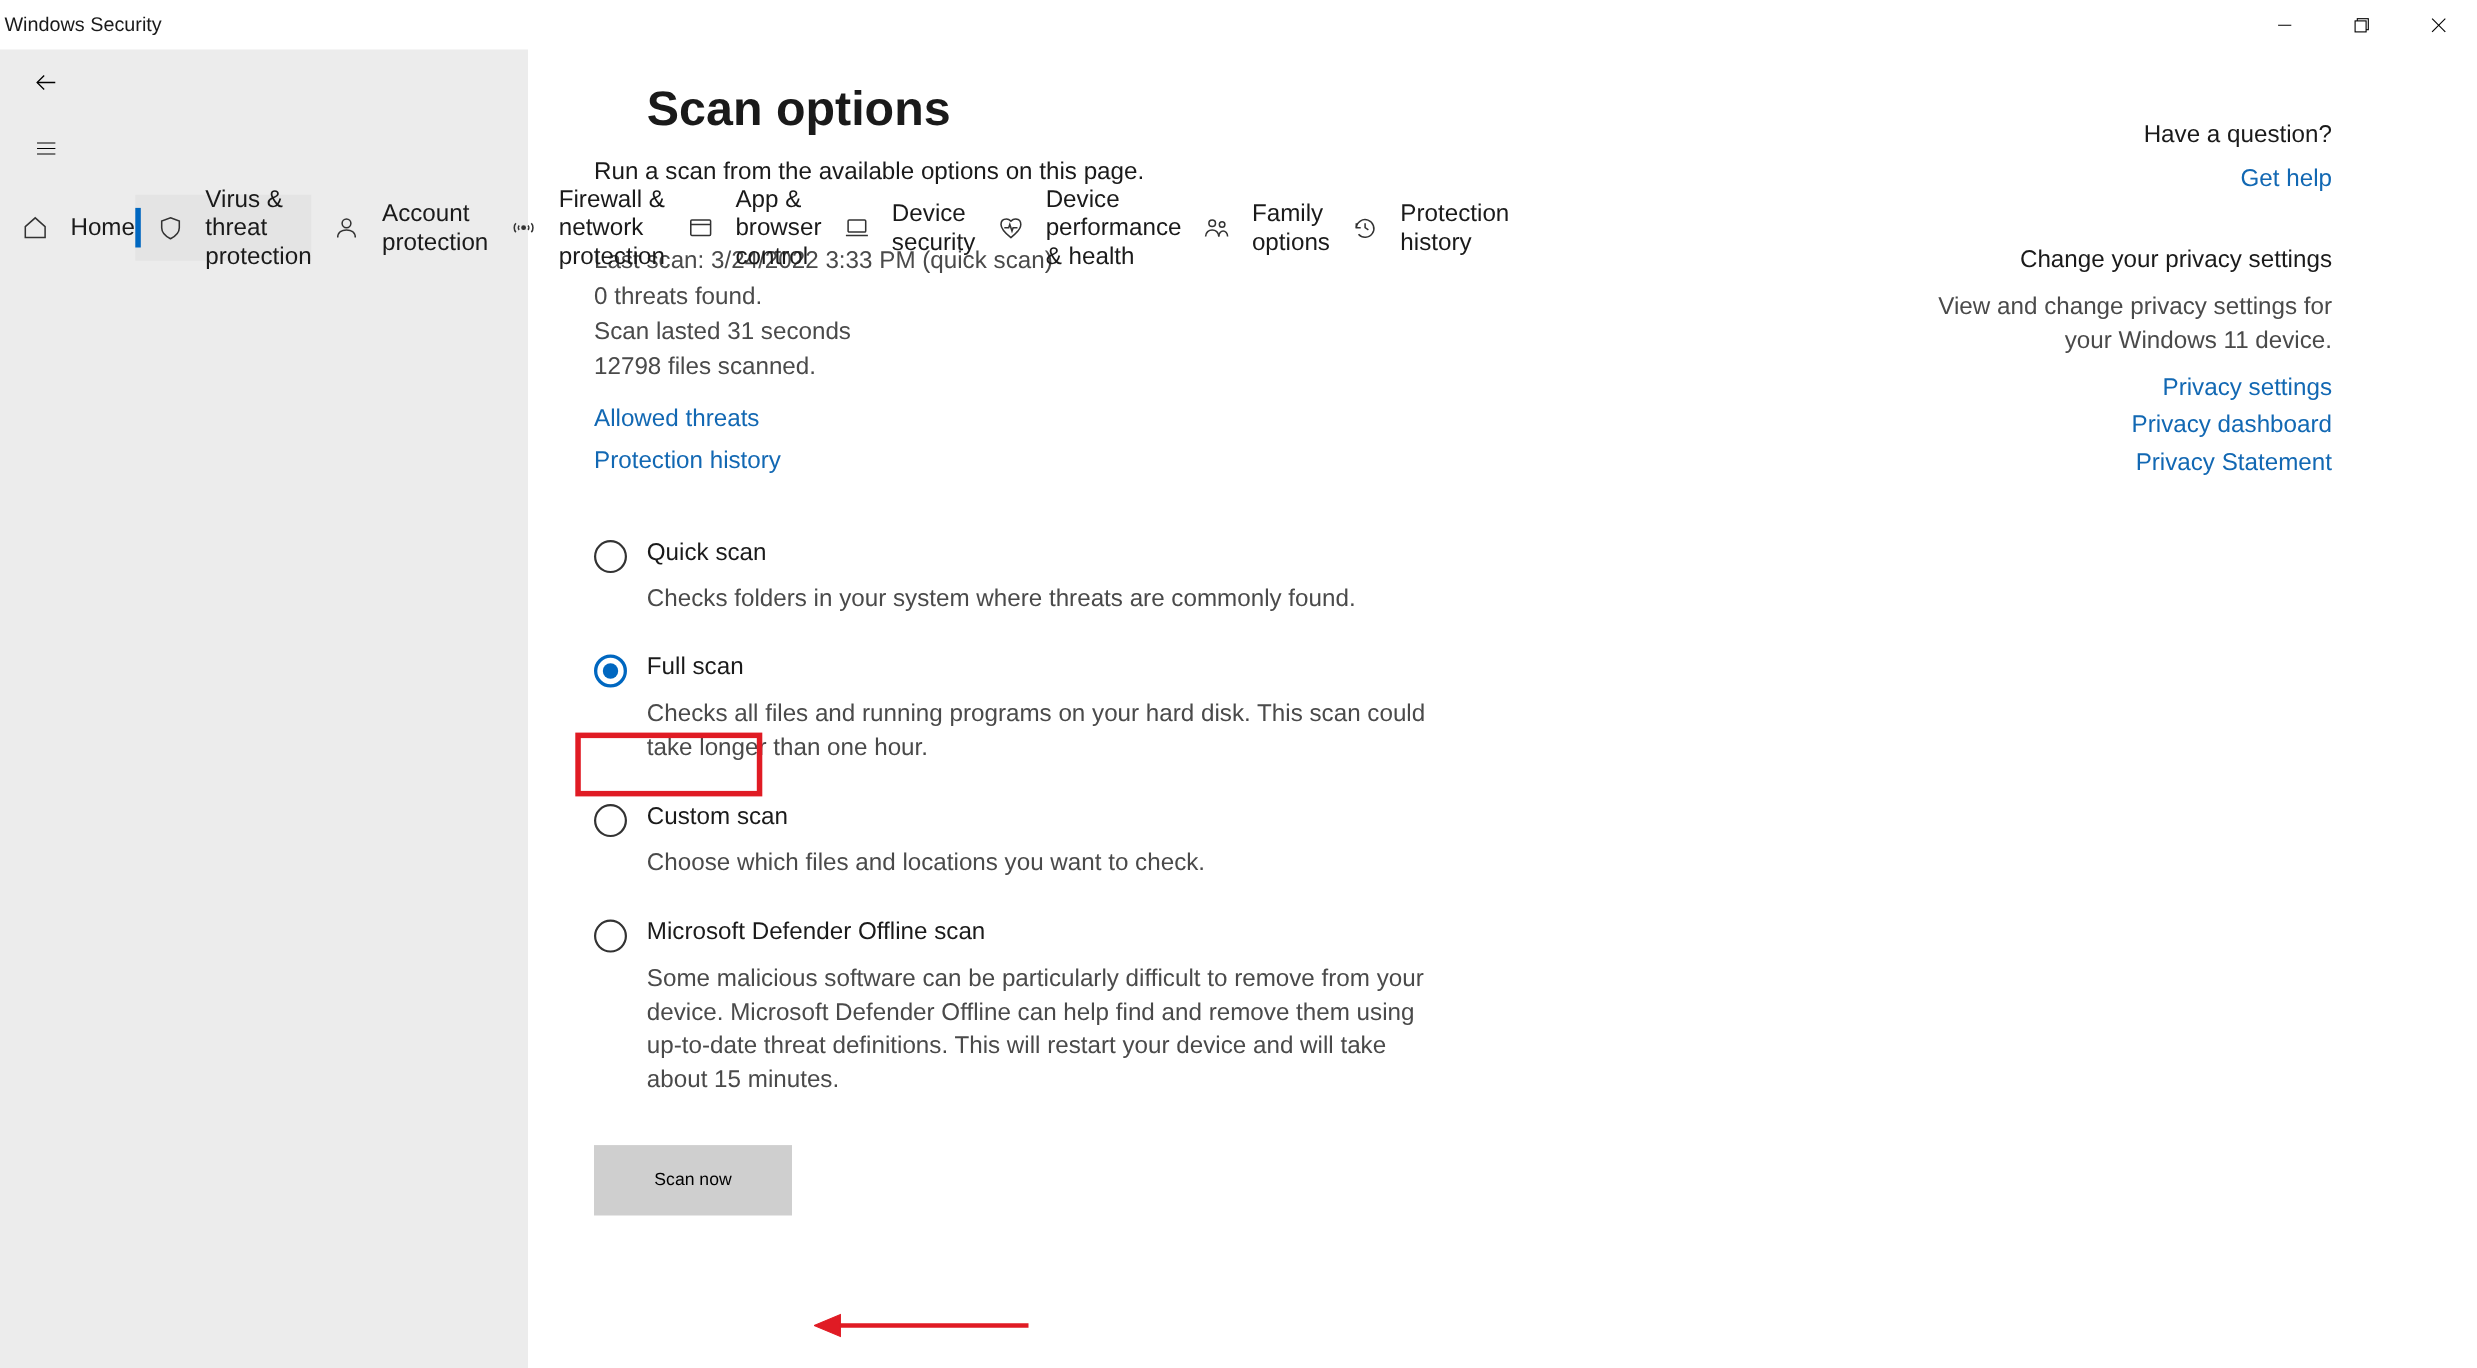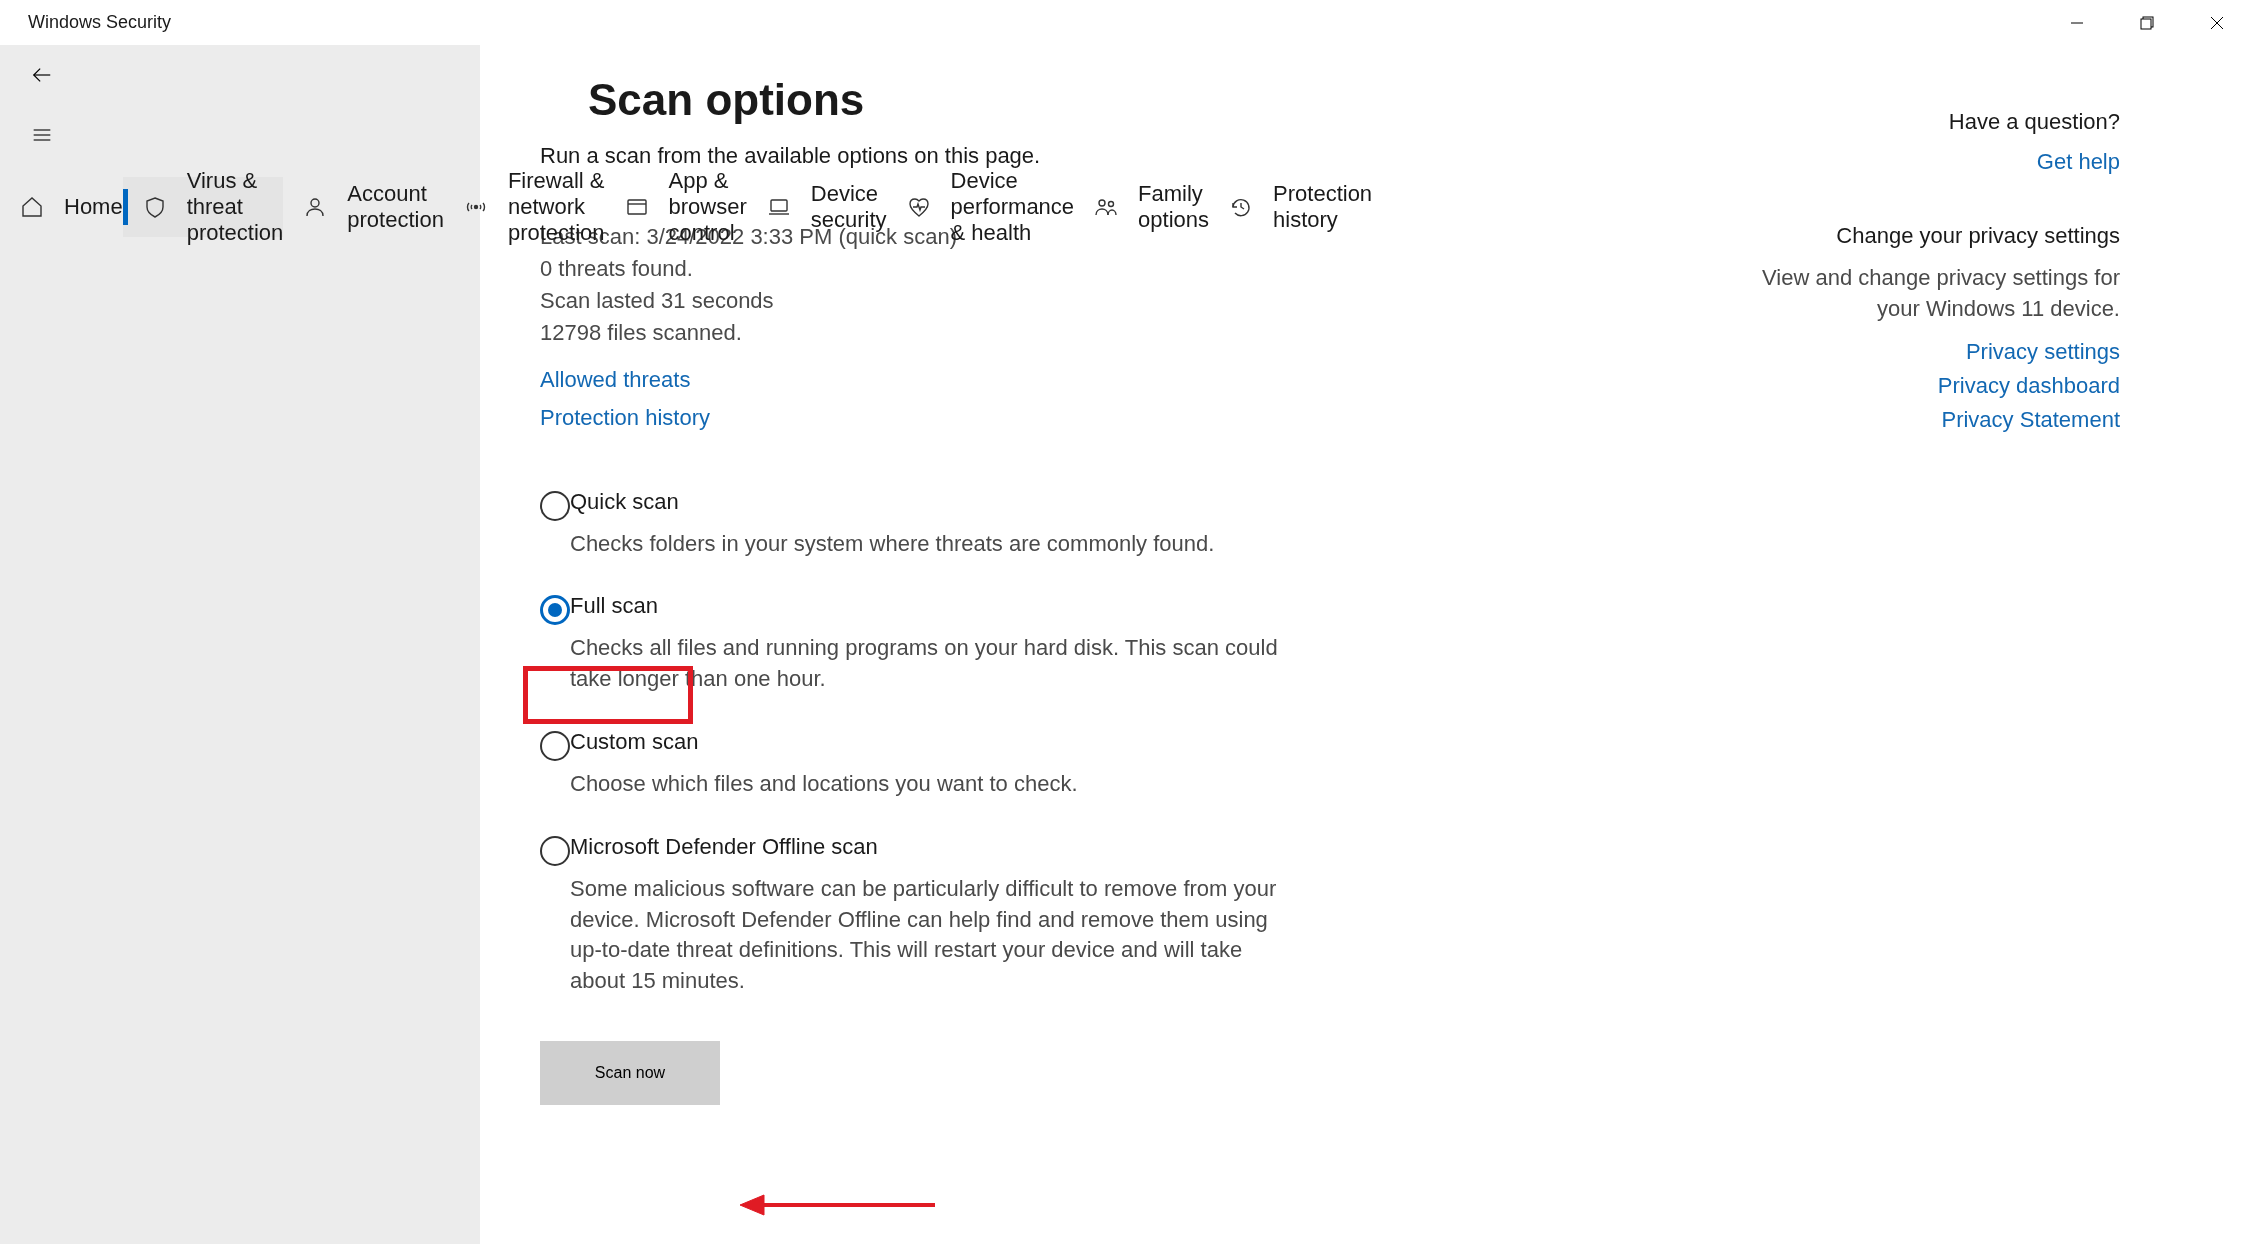--- a/index.html
+++ b/index.html
@@ -11,21 +11,21 @@
     background: #fff;
     overflow: hidden;
   }
 
   
   .titlebar {
     height: 45px;
     display: flex;
     align-items: center;
     justify-content: space-between;
-    padding: 0 0 0 28px;
+    padding: 0 0 0 4px;
     background: #fff;
   }
   .titlebar .title { font-size: 18px; }
   .win-controls { display: flex; height: 100%; }
   .win-btn {
     width: 70px; height: 100%;
     display: flex; align-items: center; justify-content: center;
     cursor: default;
   }
   .win-btn svg { width: 14px; height: 14px; stroke: #000; stroke-width: 1; fill: none; }
@@ -101,21 +101,21 @@
   .link {
     color: #1268b3; font-size: 22px;
     display: inline-block; margin-bottom: 10px;
     cursor: pointer;
   }
   .link-stack { margin-top: 6px; margin-bottom: 58px; }
   .link-stack .link { display: block; margin-bottom: 12px; }
 
   
   .option-list { display: flex; flex-direction: column; gap: 34px; max-width: 760px; }
-  .option { display: flex; gap: 0; }
+  .option { display: flex; gap: 18px; }
   .radio {
     width: 30px; height: 30px; border-radius: 50%;
     border: 2px solid #333; flex-shrink: 0;
     margin-top: 2px;
     position: relative;
     cursor: pointer;
   }
   .radio.checked { border-color: #0067c0; border-width: 3px; }
   .radio.checked::after {
     content: ""; position: absolute; inset: 5px;

